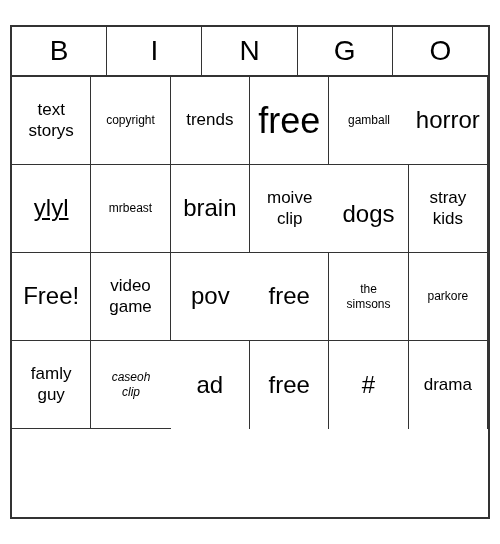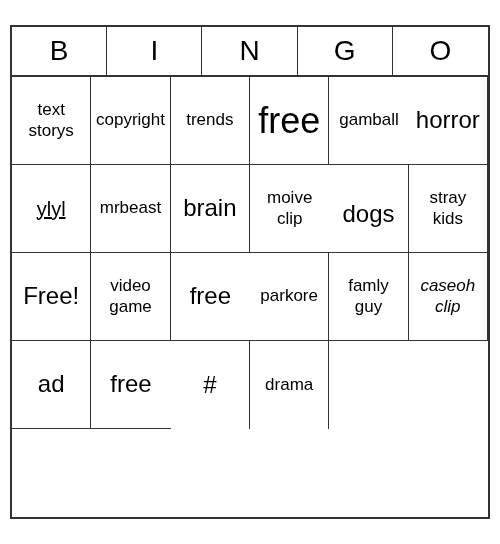--- a/index.html
+++ b/index.html
@@ -67,33 +67,33 @@
     .bingo-cell:nth-child(n+21) {
       border-bottom: none;
     }
 
     .bingo-cell span {
       display: block;
       line-height: 1.2;
     }
 
     .size-normal {
-      font-size: 17px;
+      font-size: 12px;
     }
 
     .size-medium {
       font-size: 17px;
     }
 
     .size-large {
       font-size: 24px;
     }
 
     .size-xlarge {
-      font-size: 20px;
+      font-size: 24px;
       text-decoration: underline;
     }
 
     .size-huge {
       font-size: 36px;
     }
   </style>
 </head>
 <body>
 
@@ -146,21 +146,28 @@
 kids</span>
       </div>
       <div class="bingo-cell">
         <span class="size-large" style="white-space: pre-line;">Free!</span>
       </div>
       <div class="bingo-cell">
         <span class="size-medium" style="white-space: pre-line;">video
 game</span>
       </div>
       <div class="bingo-cell">
+        <span class="size-large" style="white-space: pre-line;">pov</span>
+      </div>
+      <div class="bingo-cell">
         <span class="size-large" style="white-space: pre-line;">free</span>
+      </div>
+      <div class="bingo-cell">
+        <span class="size-normal" style="white-space: pre-line;">the
+simsons</span>
       </div>
       <div class="bingo-cell">
         <span class="size-normal" style="white-space: pre-line;">parkore</span>
       </div>
       <div class="bingo-cell">
         <span class="size-medium" style="white-space: pre-line;">famly
 guy</span>
       </div>
       <div class="bingo-cell">
         <span class="size-normal" style="white-space: pre-line; font-style: italic;">caseoh

